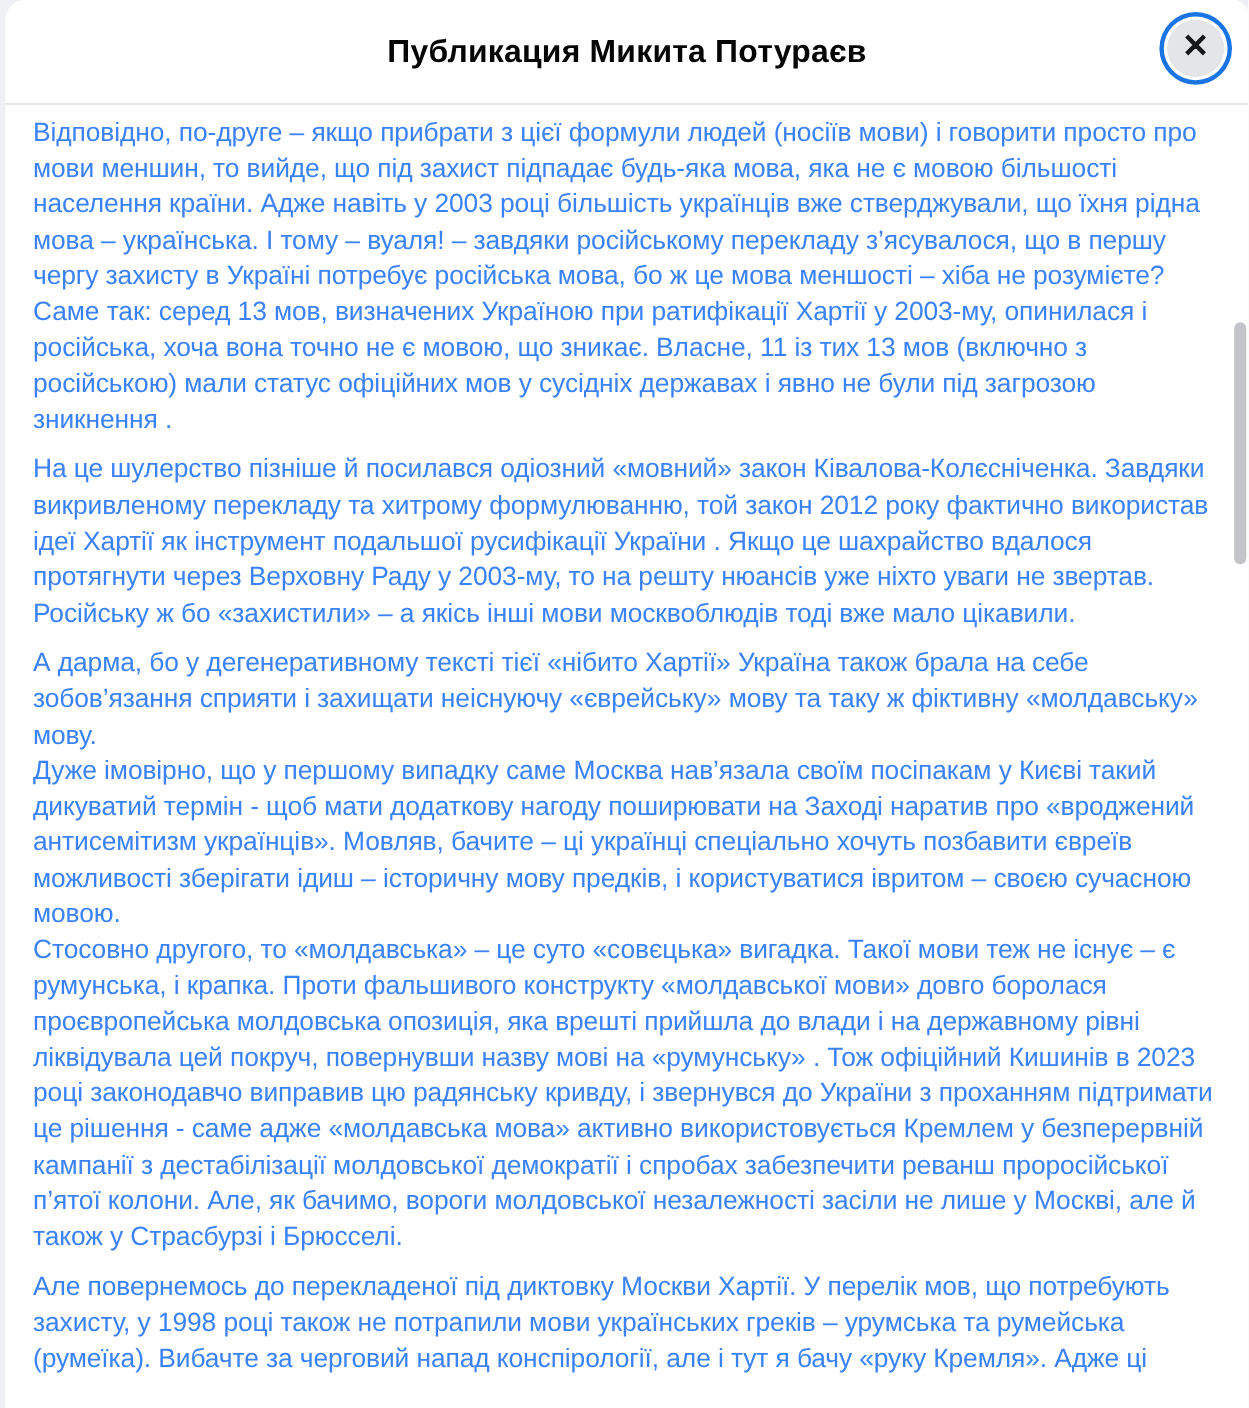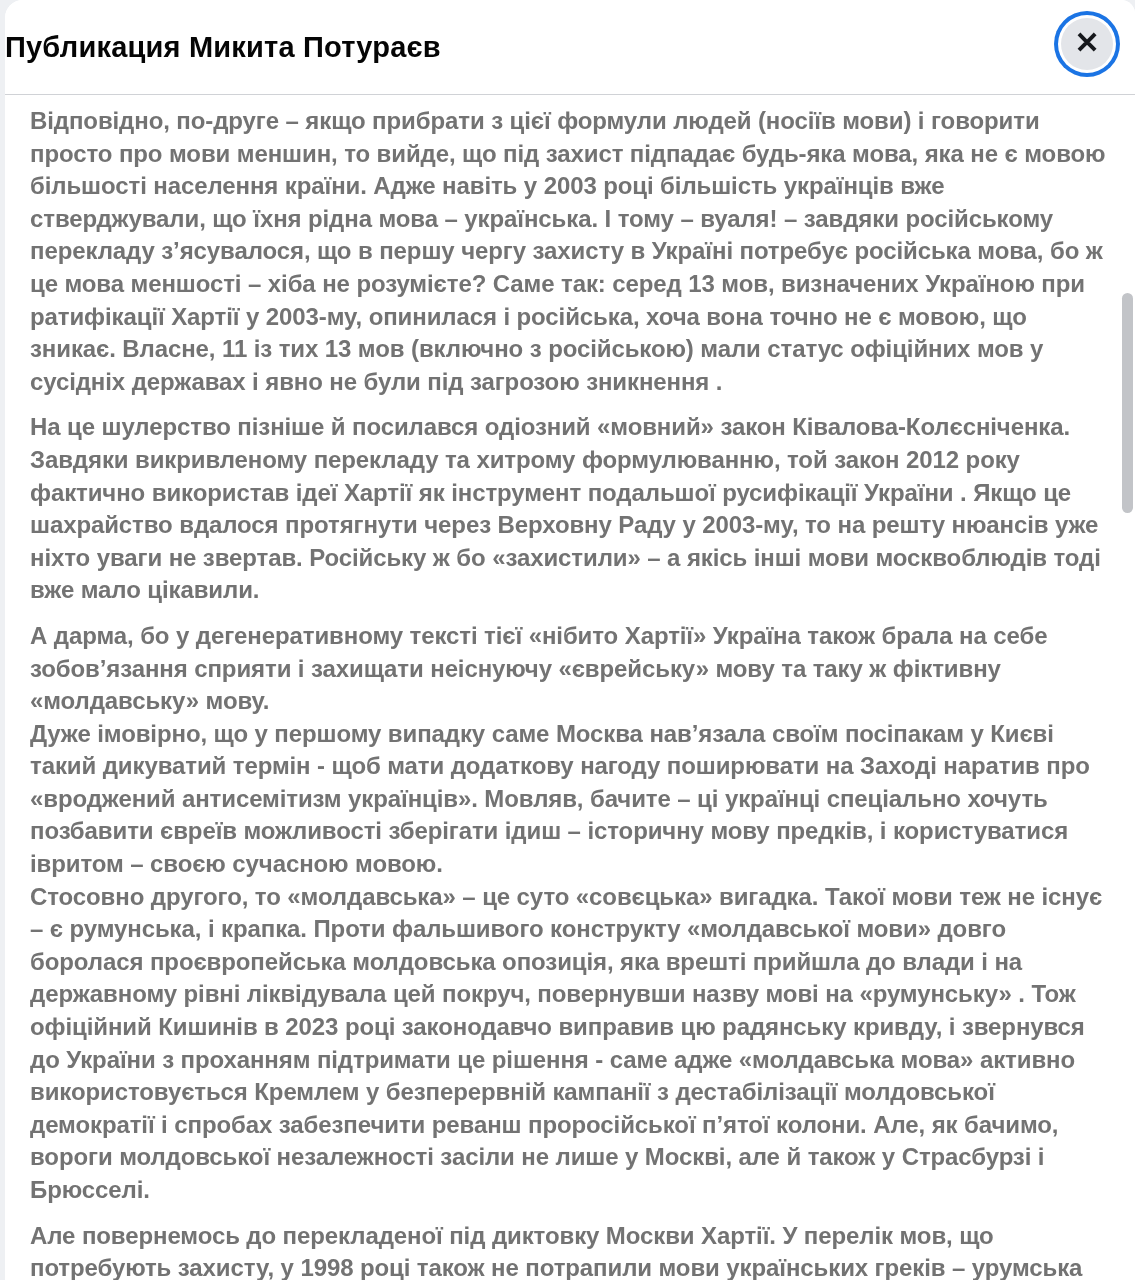--- a/index.html
+++ b/index.html
@@ -16,21 +16,21 @@
     left: 5px; top: 0; right: 0; bottom: 0;
     background: #ffffff;
     border-radius: 18px 14px 0 0;
     overflow: hidden;
   }
   .modal-header {
     position: relative;
     height: 95px;
     display: flex;
     align-items: center;
-    justify-content: flex-start;
+    justify-content: center;
     background: #ffffff;
     border-bottom: 1px solid #d0d2d6;
     box-sizing: border-box;
   }
   .modal-title {
     margin: 0;
     font-size: 29px;
     font-weight: 700;
     color: #050505;
     letter-spacing: 0.2px;
@@ -58,24 +58,23 @@
     color: #16181c;
     transform: translateY(-1px);
   }
   .post-body {
     padding: 10px 28px 0 25px;
   }
   .post-body p {
     margin: 0 0 13px 0;
     font-size: 24px;
     line-height: 32.6px;
-    color: #737373;
+    color: #3b82f6;
     letter-spacing: -0.1px;
     white-space: pre-line;
-    font-weight: bold;
   }
   .scroll-thumb {
     position: absolute;
     top: 293px;
     right: 2px;
     width: 11px;
     height: 220px;
     border-radius: 6px;
     background: #c2c4c8;
   }

